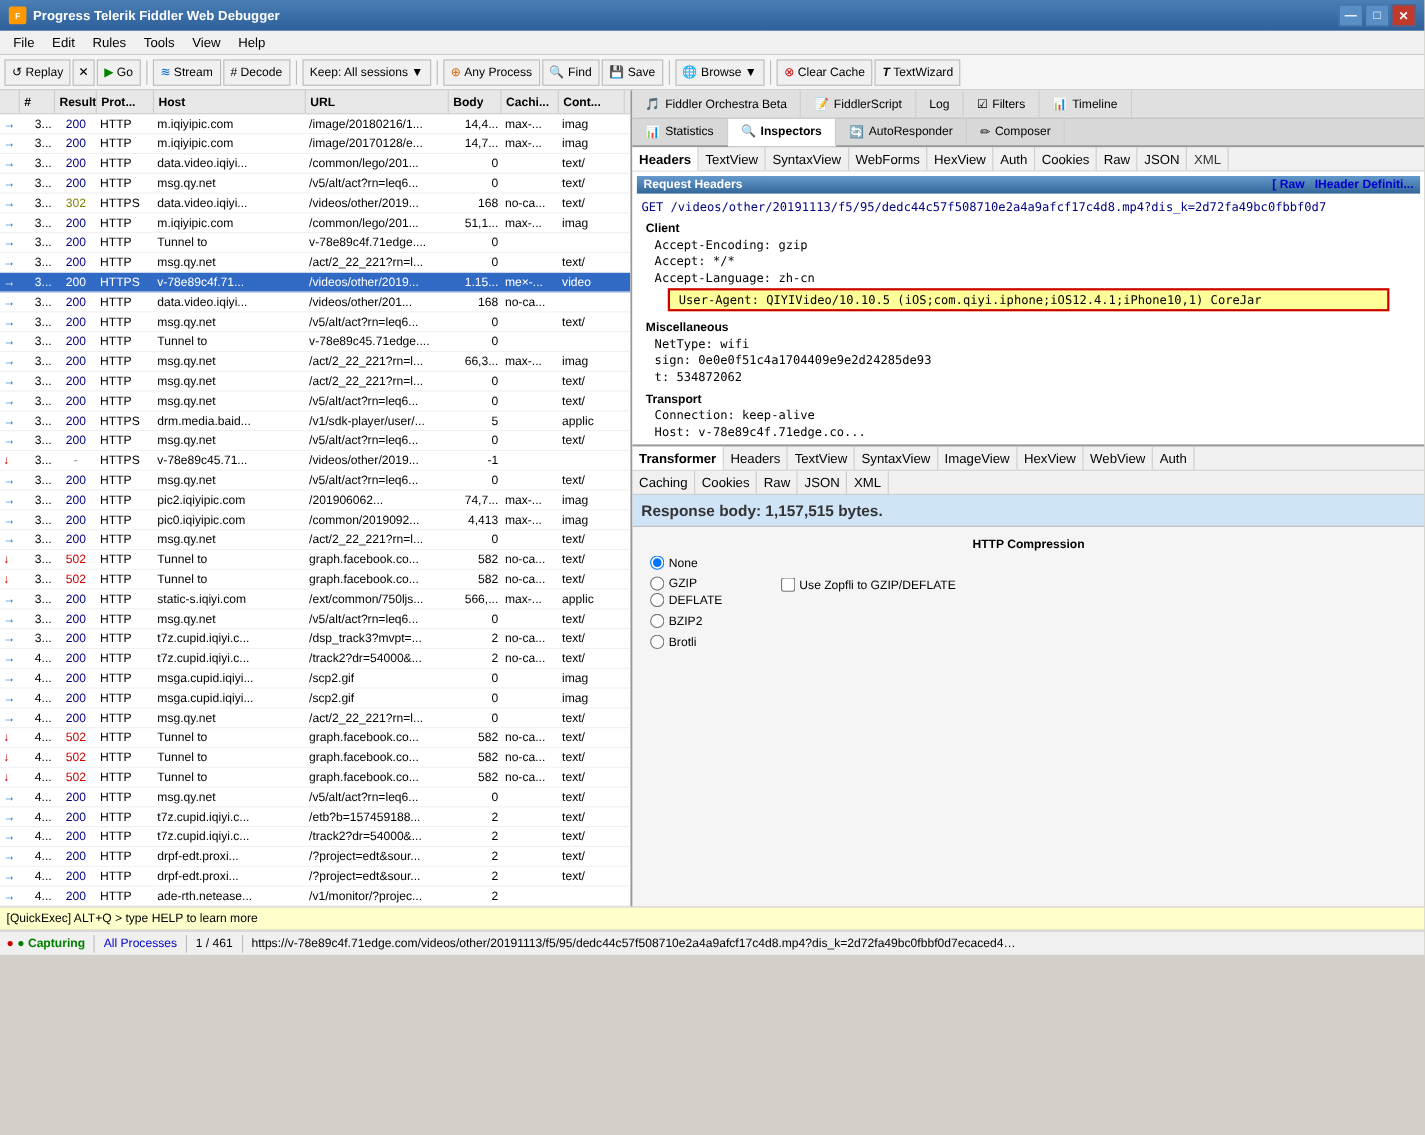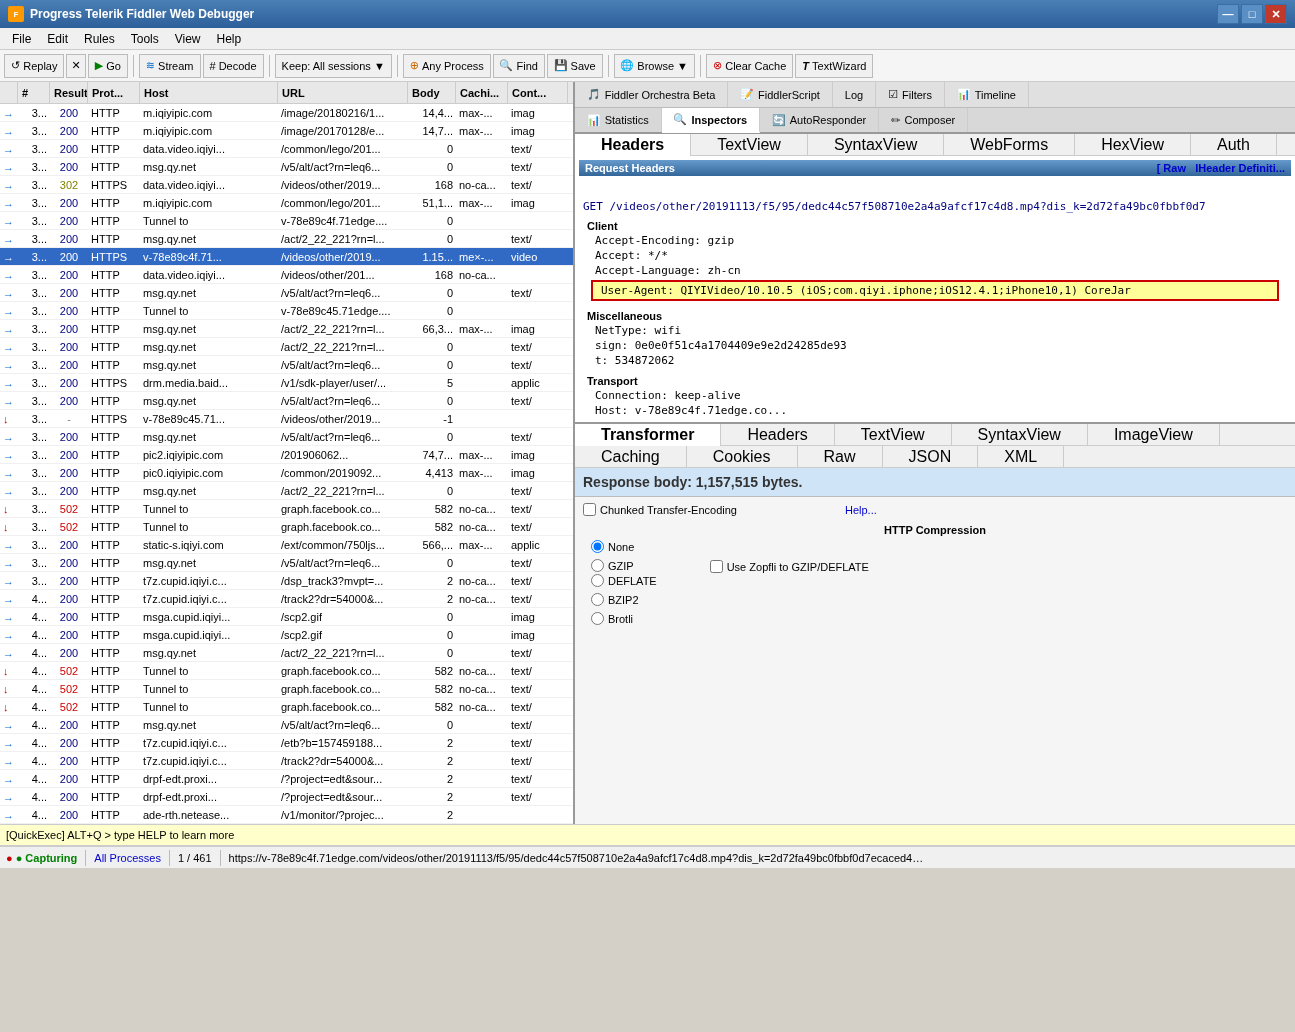--- a/index.html
+++ b/index.html
@@ -48,32 +48,32 @@
     
     #right-panel { flex: 1; display: flex; flex-direction: column; background: #f5f5f5; }
     
     
     .tab-strip { display: flex; background: #e0e0e0; border-bottom: 1px solid #bbb; height: 26px; }
     .tab { padding: 4px 12px; cursor: pointer; font-size: 11px; border-right: 1px solid #ccc; display: flex; align-items: center; gap: 4px; white-space: nowrap; }
     .tab.active { background: white; border-bottom: 2px solid white; margin-bottom: -1px; font-weight: bold; }
     
     
     .sub-tab-strip { display: flex; background: #f0f0f0; border-bottom: 1px solid #ccc; height: 22px; flex-wrap: wrap; }
-    .sub-tab { padding: 2px 26px; cursor: pointer; font-size: 16px; border-right: 1px solid #ccc; display: flex; align-items: center; }
+    .sub-tab { padding: 2px 6px; cursor: pointer; font-size: 12px; border-right: 1px solid #ccc; display: flex; align-items: center; }
     .sub-tab.active { background: white; font-weight: bold; }
     
     
     #req-headers-panel { background: white; border-bottom: 2px solid #999; padding: 4px; flex-shrink: 0; }
-    .panel-title { background: linear-gradient(to bottom, #6699cc, #336699); color: white; padding: 2px 6px; font-weight: bold; font-size: 11px; display: flex; justify-content: space-between; margin-bottom: 22px; }
+    .panel-title { background: linear-gradient(to bottom, #6699cc, #336699); color: white; padding: 2px 6px; font-weight: bold; font-size: 11px; display: flex; justify-content: space-between; margin-bottom: 4px; }
     .req-line { font-family: monospace; font-size: 11px; color: #000080; padding: 2px 4px; word-break: break-all; }
     
     .headers-section { padding: 2px 8px; }
     .section-title { font-weight: bold; font-size: 11px; padding: 3px 0 1px 0; }
     .header-row { font-size: 11px; padding: 1px 8px; font-family: monospace; }
-    .header-highlighted { background: #ffff99; border: 2px solid #cc0000; padding: 2px 8px; margin: 2px 4px; font-family: monospace; font-size: 11px; }
+    .header-highlighted { background: #ffff99; border: 2px solid #cc0000; padding: 2px 8px; margin: 2px 20px; font-family: monospace; font-size: 11px; }
     
     
     #resp-panel { flex: 1; display: flex; flex-direction: column; overflow: hidden; }
     .resp-body-title { background: #d0e4f7; padding: 6px 8px; font-size: 14px; font-weight: bold; color: #333; border-bottom: 1px solid #bbb; }
     
     .resp-options { padding: 6px 8px; }
     .option-row { display: flex; align-items: center; gap: 8px; margin-bottom: 4px; }
     .checkbox-label { display: flex; align-items: center; gap: 4px; font-size: 11px; }
     input[type="checkbox"] { width: 13px; height: 13px; }
     input[type="radio"] { width: 13px; height: 13px; }
@@ -742,27 +742,20 @@
         <div class="sub-tab">Caching</div>
         <div class="sub-tab">Cookies</div>
         <div class="sub-tab">Raw</div>
         <div class="sub-tab">JSON</div>
         <div class="sub-tab">XML</div>
       </div>
 
       <div class="resp-body-title">Response body: 1,157,515 bytes.</div>
 
       <div class="resp-options">
-        <div class="option-row">
-          <label class="checkbox-label">
-            <input type="checkbox" style="">
-            <span>Chunked Transfer-Encoding</span>
-          </label>
-          <span class="blue-link" style="margin-left: 100px;">Help...</span>
-        </div>
 
         <div class="compression-section">
           <div class="compression-title">HTTP Compression</div>
 
           <div class="option-row">
             <label class="radio-label">
               <input type="radio" name="compression" checked="" style="">
               <span>None</span>
             </label>
           </div>

